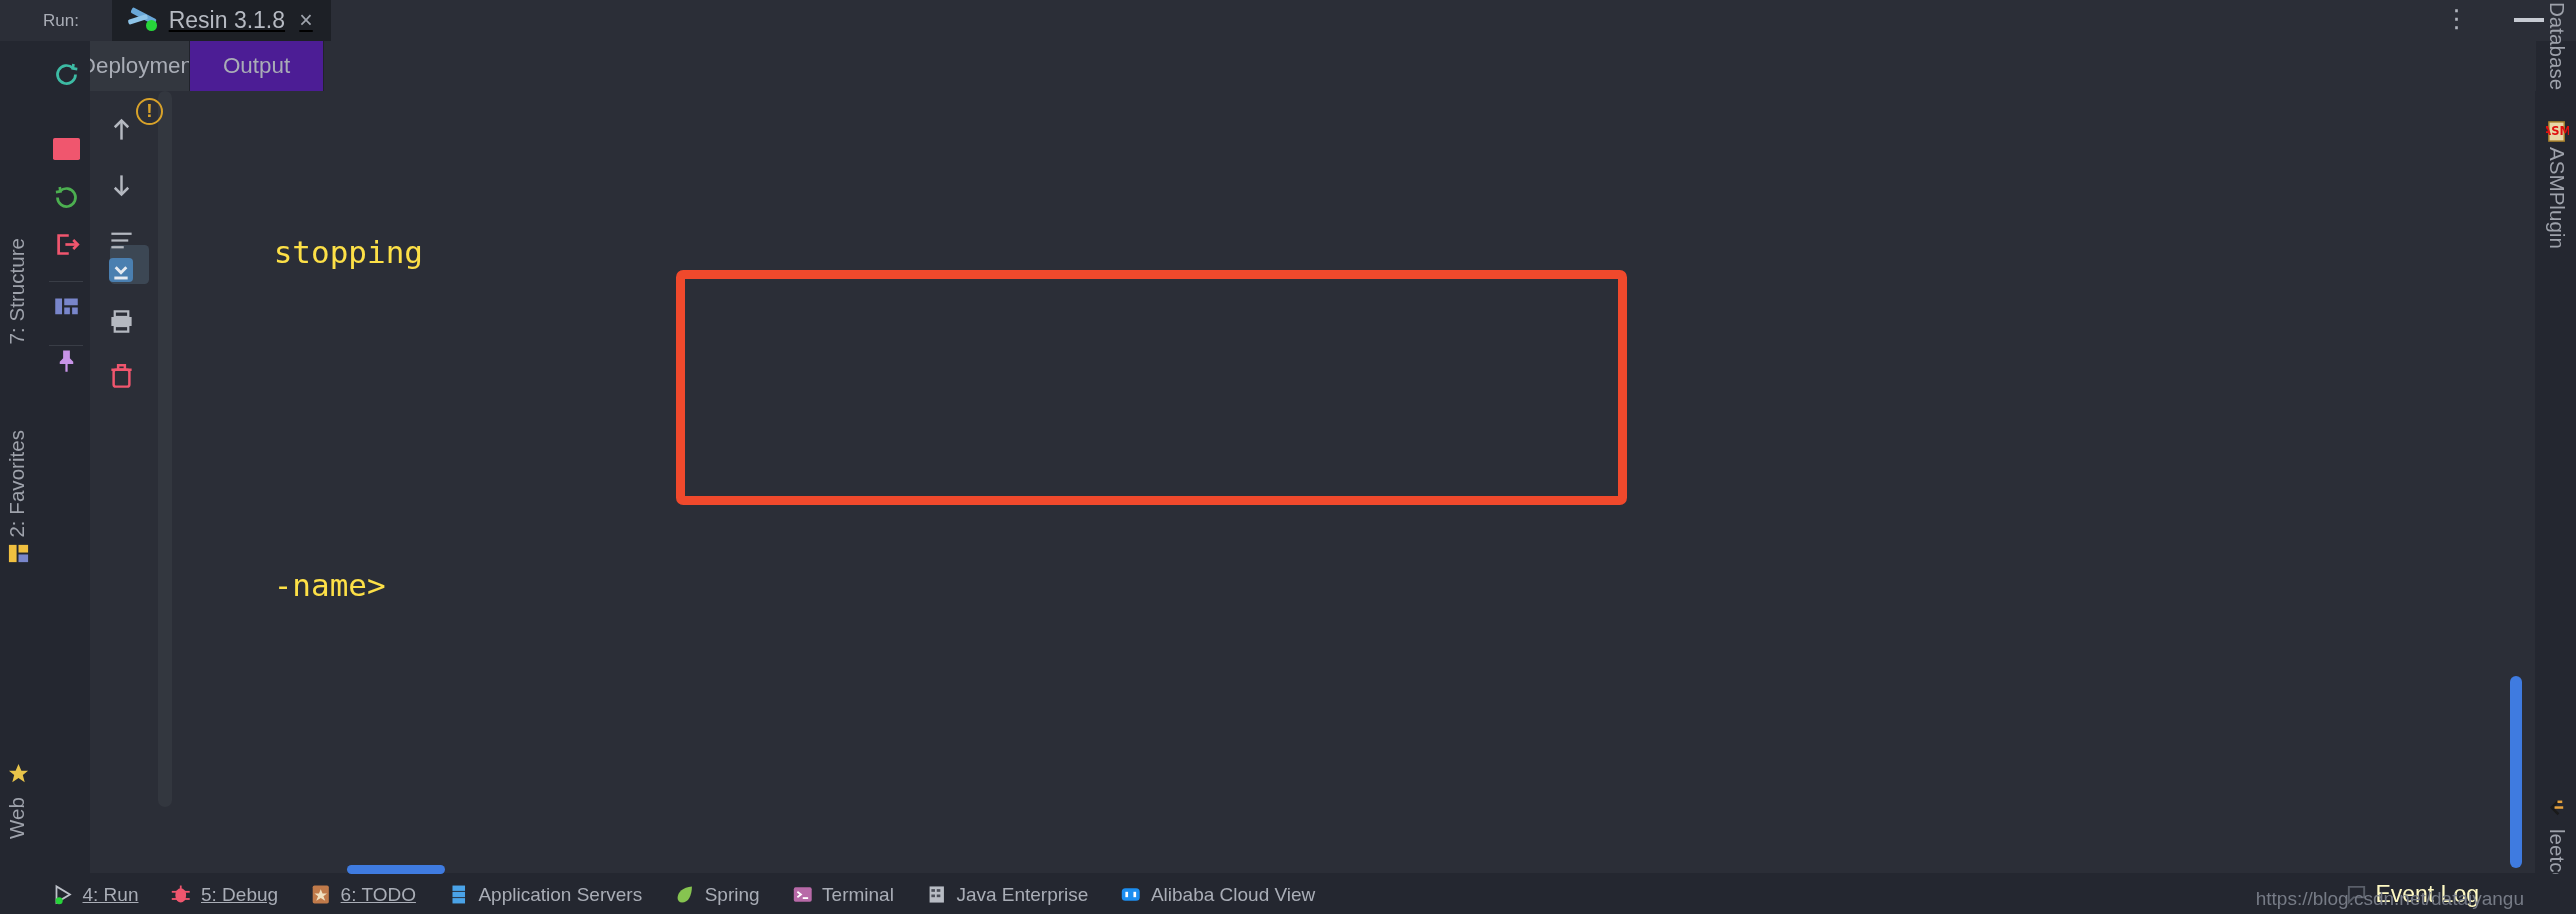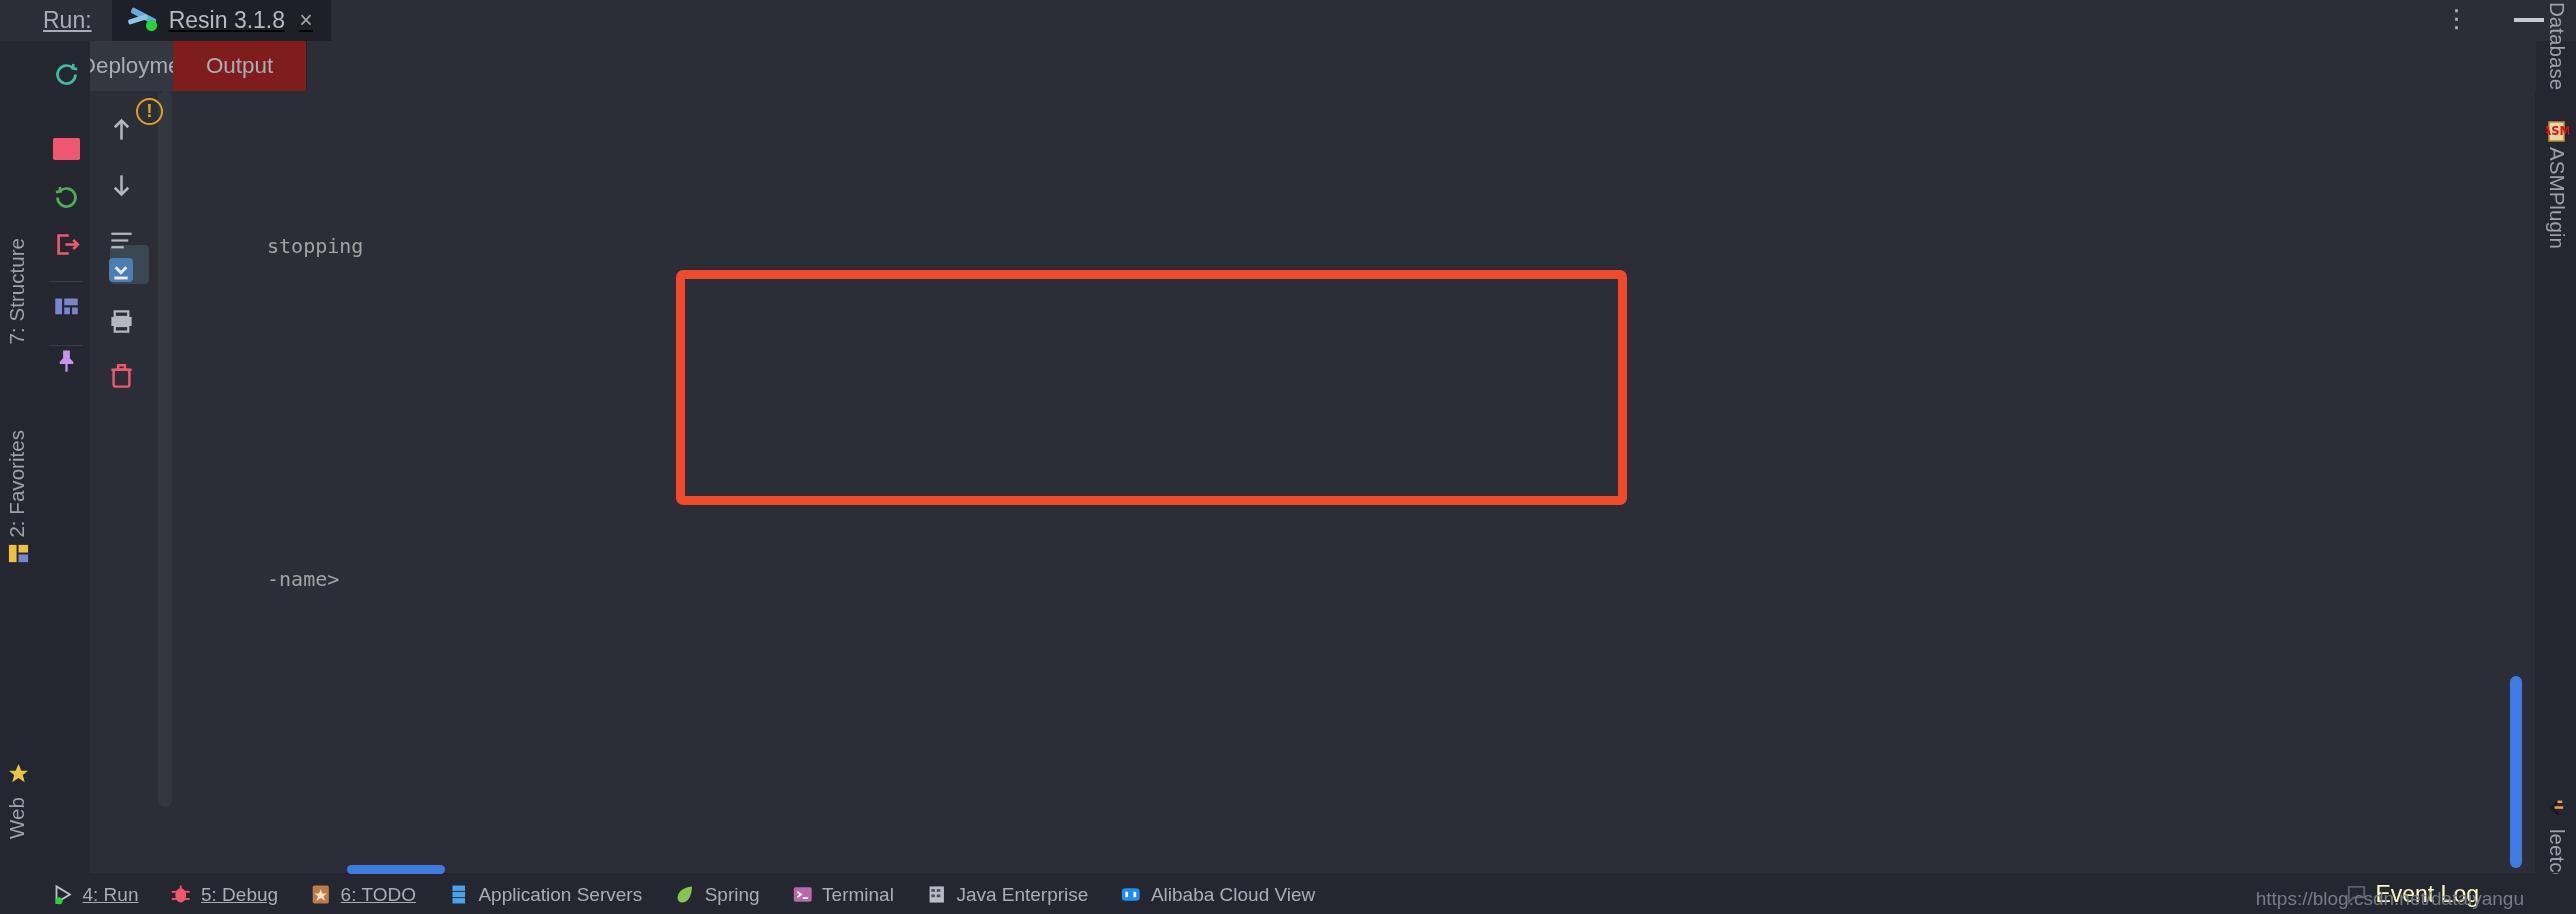--- a/index.html
+++ b/index.html
@@ -11,21 +11,21 @@
   }
   #root { position: relative; width: 2576px; height: 915px; }
 
   
   .topbar {
     position: absolute; left: 0; top: 0; width: 2576px; height: 41px;
     background: #2b2e37;
   }
   .run-label {
     position: absolute; left: 43px; top: 0px; height: 41px; line-height: 41px;
-    color: #a9adb6; font-size: 23px; text-decoration: underline;
+    color: #a9adb6; font-size: 17px;
   }
   .runtab-strip {
     position: absolute; left: 112px; top: 0; width: 219px; height: 41px;
     background: #33373f;
   }
   .runtab {
     position: absolute; left: 112px; top: 0; width: 219px; height: 41px;
     background: #1d2026; display: flex; align-items: center; gap: 10.7px;
     padding-left: 16px;
     text-decoration: underline;
@@ -88,21 +88,21 @@
   .tabrow {
     position: absolute; left: 90px; top: 41px; width: 2446px; height: 50px;
     background: #2b2e37;
   }
   .ctab {
     position: absolute; top: 41px; height: 50px; display: flex; align-items: center;
     justify-content: center; color: #a9adb6; font-size: 22.4px; cursor: pointer;
     border-right: 0.9px solid #20232a;
   }
   .ctab-deploy { left: 90px; width: 100px; background: #33373f; overflow: hidden; }
-  .ctab-output { left: 173px; width: 134px; background: #7f1d1d; }
+  .ctab-output { left: 190px; width: 134px; background: #4c1d95; }
 
   
   .subtools {
     position: absolute; left: 90px; top: 91px; width: 63px; height: 782px;
     background: #2b2e37;
   }
   .st-ico { position: absolute; left: 18px; width: 27px; height: 27px; cursor: pointer; }
   .st-sel {
     position: absolute; left: 175px; top: 249px; width: 39px; height: 39px;
     background: #3c4754; border-radius: 4.5px;
@@ -117,21 +117,21 @@
     position: absolute; left: 158px; top: 91px; width: 14.3px; height: 716px;
     background: #33373f; border-radius: 7.2px;
   }
 
   
   .console {
     position: absolute; left: 219px; top: 91px; width: 2316px; height: 782px;
     background: #2b2e37; overflow: hidden;
   }
   .cline {
-    position: absolute; color: #a3a3a3; font-size: 20px;
+    position: absolute; color: #fde047; font-size: 31px;
     font-family: "DejaVu Sans Mono", monospace; white-space: pre;
   }
 
   
   .redbox {
     position: absolute; left: 676px; top: 270px; width: 951px; height: 235px;
     border: 9.8px solid #f0492c; border-radius: 7.2px; pointer-events: none;
   }
 
   

